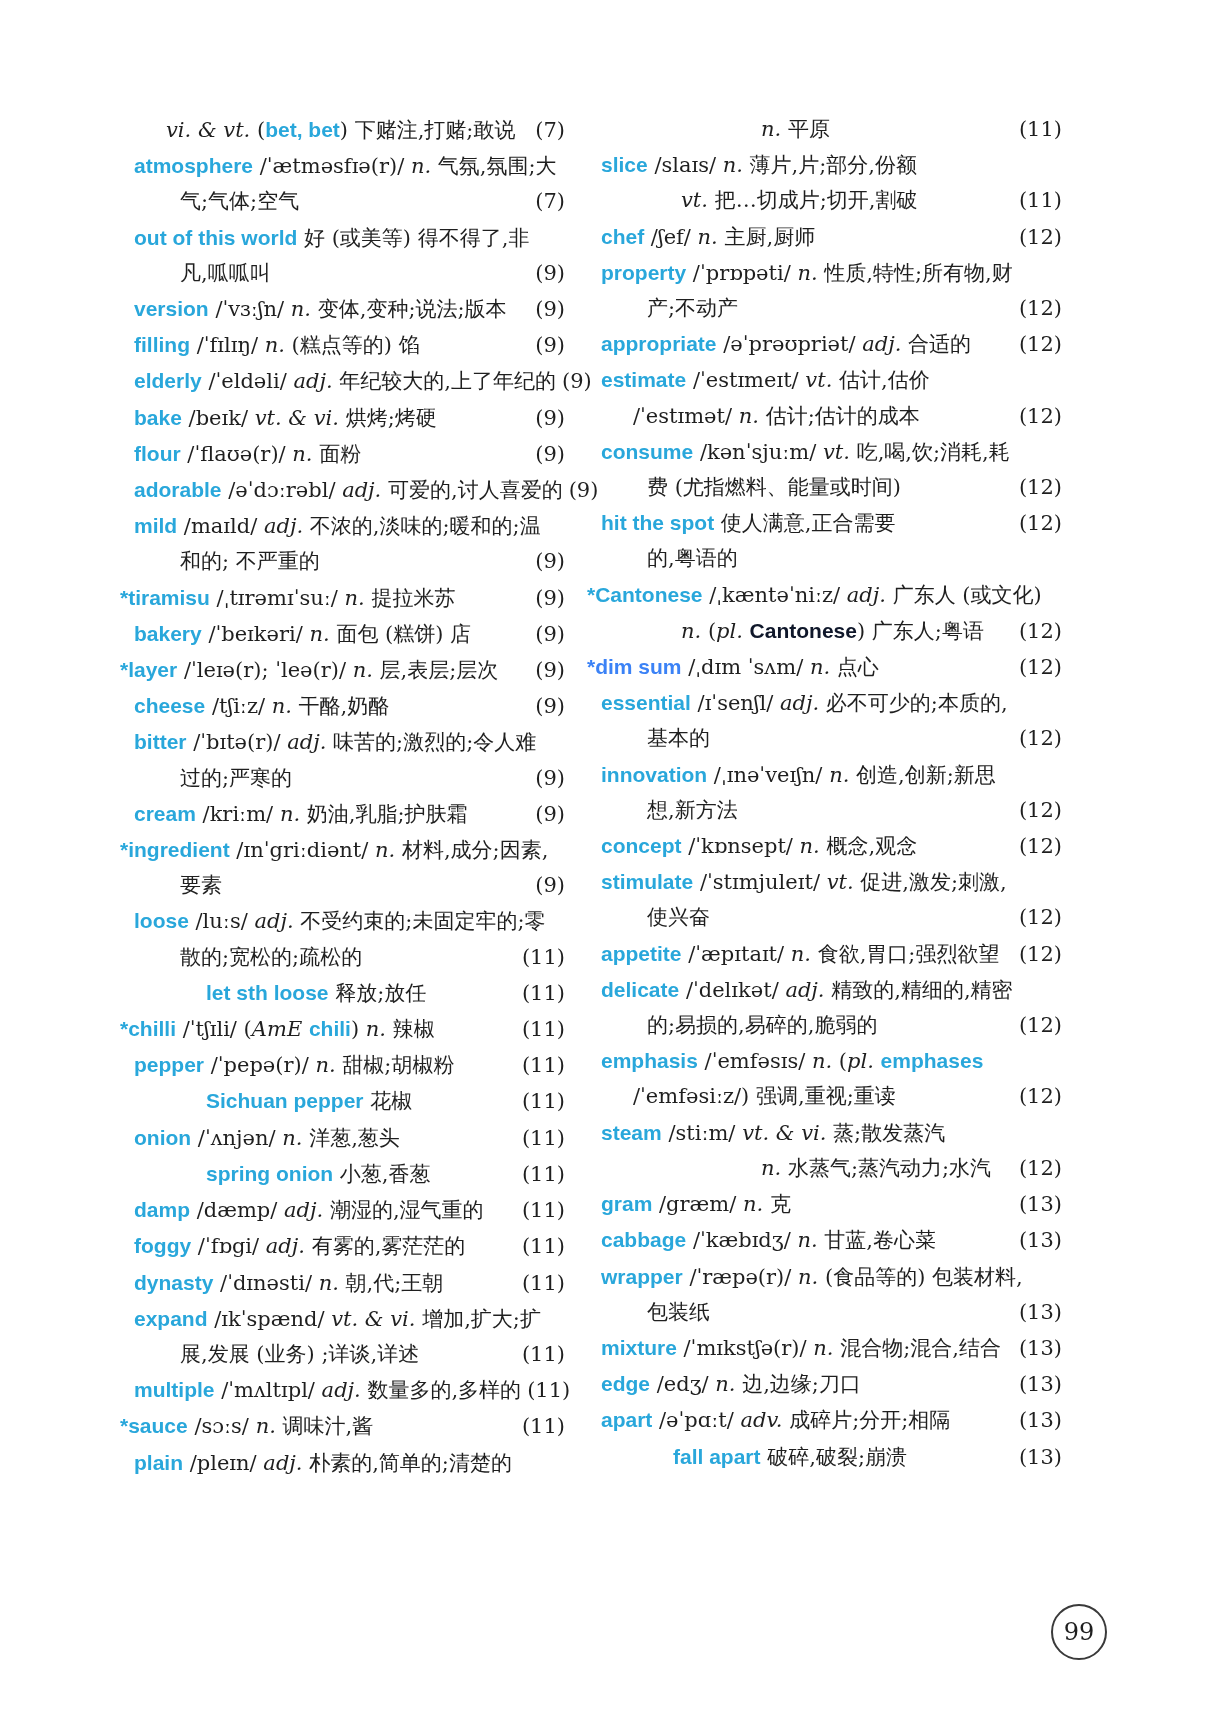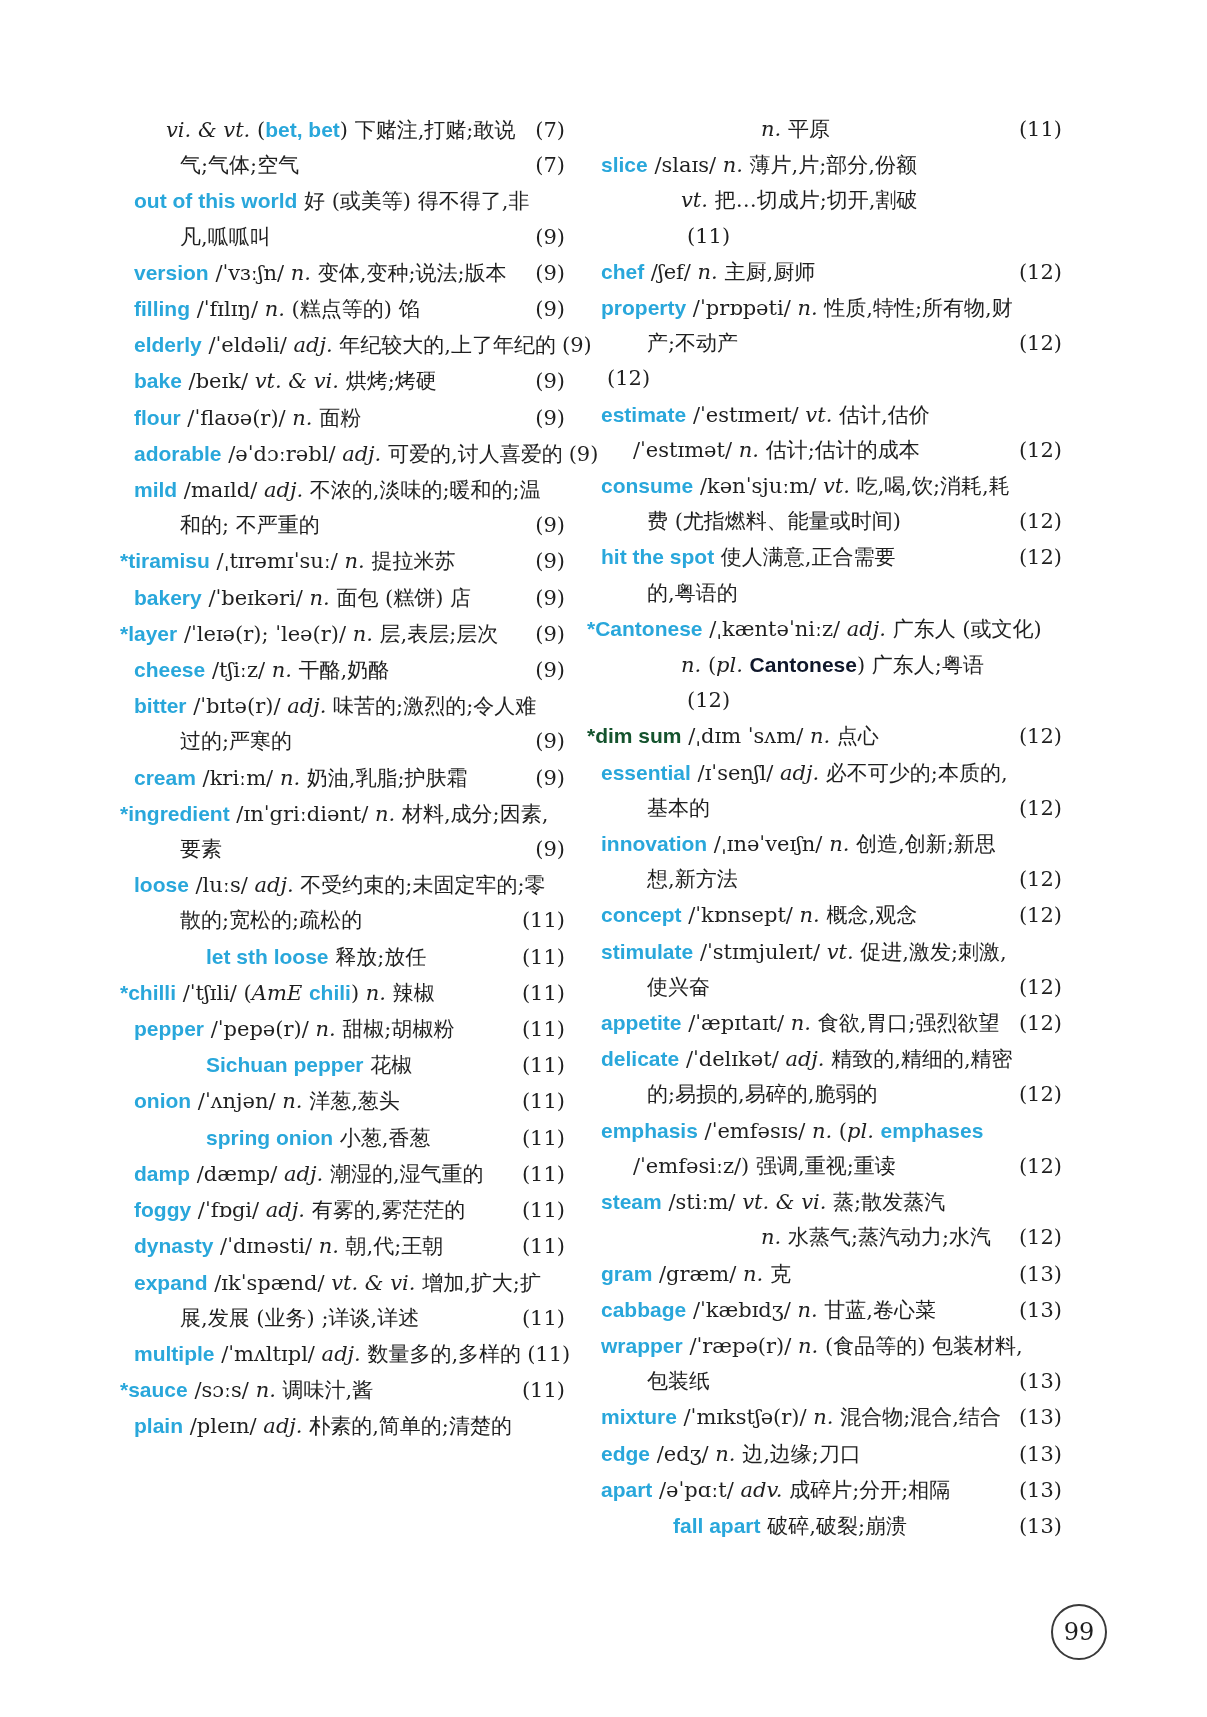--- a/index.html
+++ b/index.html
@@ -11,40 +11,43 @@
   .line{display:flex;justify-content:space-between;align-items:baseline;
         line-height:35.2px;font-size:21px;white-space:nowrap;}
   .content{white-space:nowrap;}
   .num{font-family:"DejaVu Serif",serif;padding-left:6px;}
   
   .ind-star  {padding-left:2px;}
   .ind-head  {padding-left:16px;}
   .ind-cont  {padding-left:62px;}
   .ind-phrase{padding-left:88px;}
   .ind-pos1  {padding-left:48px;}
-  .ind-pos2  {padding-left:96px;flex-direction:column;}
+  .ind-pos2  {padding-left:96px;}
   .ind-pos3  {padding-left:176px;}
   
   .s-h{font-family:"Liberation Sans",sans-serif;font-weight:bold;}
   .s-p{font-family:"DejaVu Serif",serif;}
   .s-i{font-family:"DejaVu Serif",serif;font-style:italic;}
   .page-badge{position:absolute;left:1051px;top:1604px;width:52px;height:52px;
         border:2px solid #3a3a3a;border-radius:50%;display:flex;align-items:center;
         justify-content:center;font-family:"DejaVu Serif",serif;font-size:24px;color:#1f1f1f;}
 </style>
 </head>
 <body>
 
 <div class="page">
   <div class="columns">
     <div class="col left" id="col-0">
         <div class="line ind-pos1">
           <span class="content"><span class="s-i">vi. &amp; vt. </span><span class="s-p">(</span><span class="s-h" style="color: rgb(41, 167, 219);">bet, bet</span><span class="s-p">) 下赌注,打赌;敢说</span></span>
           <span class="num">(7)</span>
         </div>
+        <div class="line ind-head">
+          <span class="content"><span class="s-h" style="color: rgb(41, 167, 219);">atmosphere</span><span class="s-p"> /ˈætməsfɪə(r)/ </span><span class="s-i">n.</span><span class="s-p"> 气氛,氛围;大</span></span>
+        </div>
         <div class="line ind-cont">
           <span class="content"><span class="s-p">气;气体;空气</span></span>
           <span class="num">(7)</span>
         </div>
         <div class="line ind-head">
           <span class="content"><span class="s-h" style="color: rgb(41, 167, 219);">out of this world</span><span class="s-p"> 好 (或美等) 得不得了,非</span></span>
         </div>
         <div class="line ind-cont">
           <span class="content"><span class="s-p">凡,呱呱叫</span></span>
           <span class="num">(9)</span>
@@ -193,20 +196,21 @@
           <span class="num">(12)</span>
         </div>
         <div class="line ind-head">
           <span class="content"><span class="s-h" style="color: rgb(41, 167, 219);">property</span><span class="s-p"> /ˈprɒpəti/ </span><span class="s-i">n.</span><span class="s-p"> 性质,特性;所有物,财</span></span>
         </div>
         <div class="line ind-cont">
           <span class="content"><span class="s-p">产;不动产</span></span>
           <span class="num">(12)</span>
         </div>
         <div class="line ind-head">
+          <span class="content"><span class="s-h" style="color: rgb(41, 167, 219);">appropriate</span><span class="s-p"> /əˈprəʊpriət/ </span><span class="s-i">adj.</span><span class="s-p"> 合适的</span></span>
           <span class="num">(12)</span>
         </div>
         <div class="line ind-head">
           <span class="content"><span class="s-h" style="color: rgb(41, 167, 219);">estimate</span><span class="s-p"> /ˈestɪmeɪt/ </span><span class="s-i">vt.</span><span class="s-p"> 估计,估价</span></span>
         </div>
         <div class="line ind-pos1">
           <span class="content"><span class="s-p">/ˈestɪmət/ </span><span class="s-i">n.</span><span class="s-p"> 估计;估计的成本</span></span>
           <span class="num">(12)</span>
         </div>
         <div class="line ind-head">
@@ -224,21 +228,21 @@
           <span class="content"><span class="s-p">的,粤语的</span></span>
         </div>
         <div class="line ind-star">
           <span class="content"><span class="s-h" style="color: rgb(41, 167, 219);">*Cantonese</span><span class="s-p"> /ˌkæntəˈniːz/ </span><span class="s-i">adj.</span><span class="s-p"> 广东人 (或文化)</span></span>
         </div>
         <div class="line ind-pos2">
           <span class="content"><span class="s-i">n.</span><span class="s-p"> (</span><span class="s-i">pl.</span><span class="s-p"> </span><span class="s-h" style="color: #0f172a;">Cantonese</span><span class="s-p">) 广东人;粤语</span></span>
           <span class="num">(12)</span>
         </div>
         <div class="line ind-star">
-          <span class="content"><span class="s-h" style="color: #14532d;">*dim sum</span><span class="s-p"> /ˌdɪm ˈsʌm/ </span><span class="s-i">n.</span><span class="s-p"> 点心</span></span>
+          <span class="content"><span class="s-h" style="color: #3b82f6;">*dim sum</span><span class="s-p"> /ˌdɪm ˈsʌm/ </span><span class="s-i">n.</span><span class="s-p"> 点心</span></span>
           <span class="num">(12)</span>
         </div>
         <div class="line ind-head">
           <span class="content"><span class="s-h" style="color: rgb(41, 167, 219);">essential</span><span class="s-p"> /ɪˈsenʃl/ </span><span class="s-i">adj.</span><span class="s-p"> 必不可少的;本质的,</span></span>
         </div>
         <div class="line ind-cont">
           <span class="content"><span class="s-p">基本的</span></span>
           <span class="num">(12)</span>
         </div>
         <div class="line ind-head">

